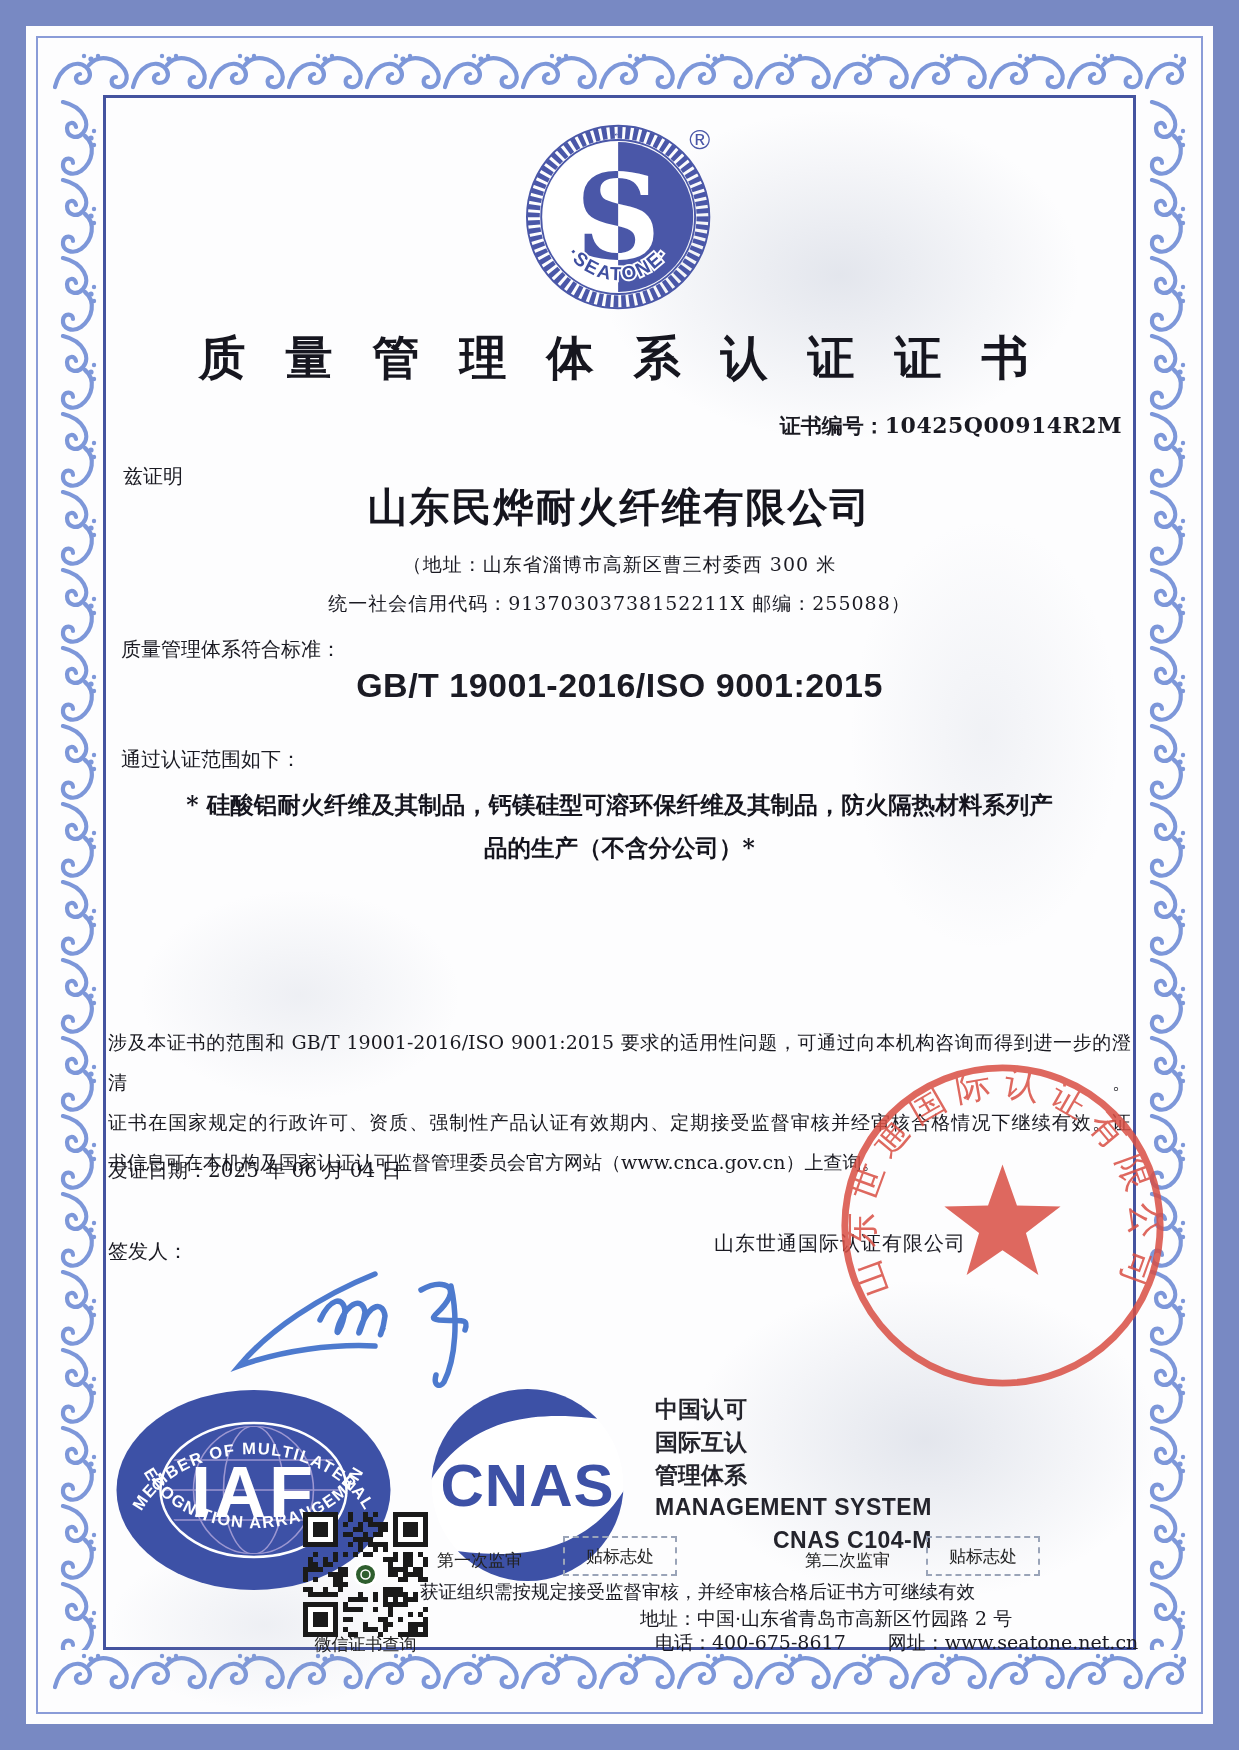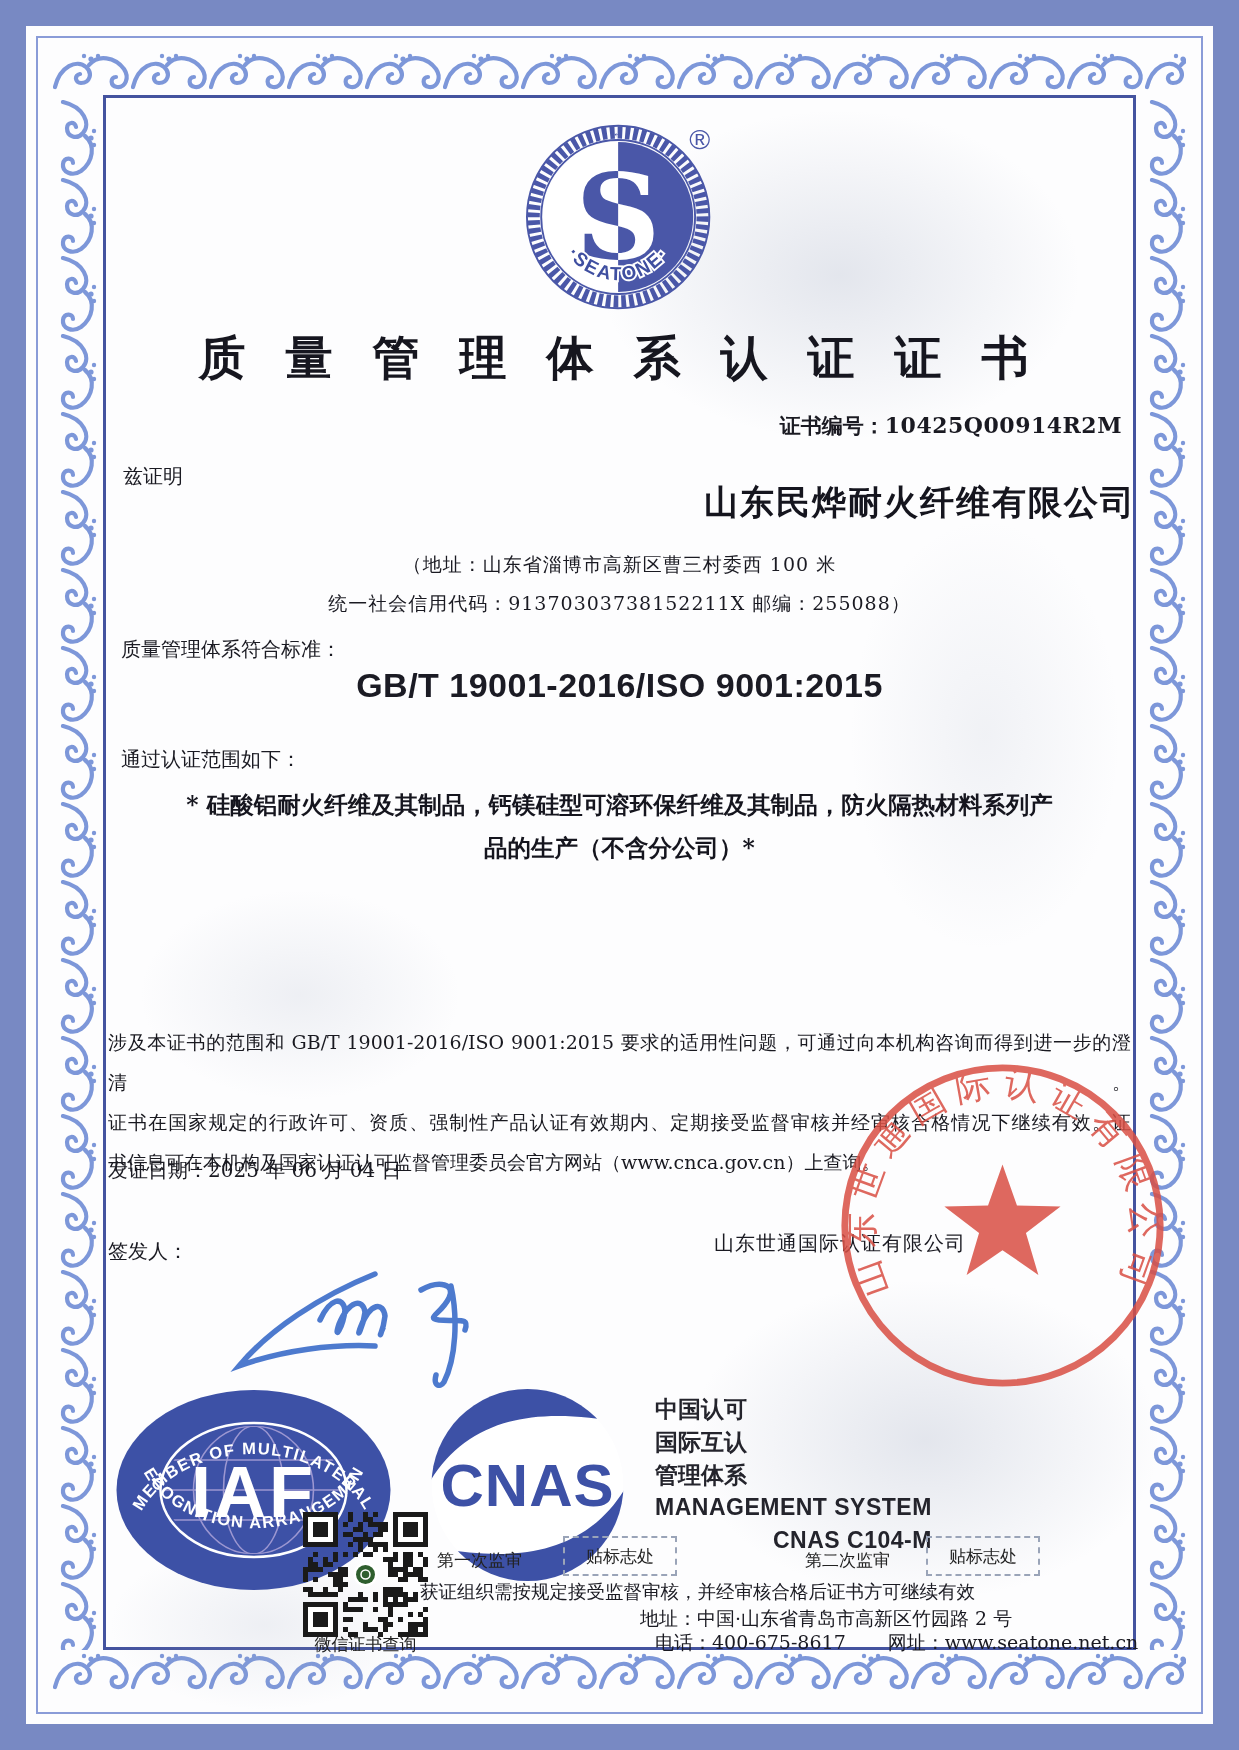--- a/index.html
+++ b/index.html
@@ -13,21 +13,21 @@
   .orn-h{left:53px;right:53px;height:46px;flex-direction:row;}
   #ornT{top:52px;} #ornB{bottom:52px;}
   .orn-v{top:100px;bottom:100px;width:46px;flex-direction:column;}
   #ornL{left:52px;} #ornR{right:52px;}
   .cloud{position:absolute;border-radius:50%;background:radial-gradient(closest-side,rgba(160,170,192,.28),rgba(160,170,192,0));}
   .title{position:absolute;top:327px;left:103px;width:1033px;text-align:center;font-size:47px;font-weight:700;
          letter-spacing:40px;padding-left:28px;box-sizing:border-box;color:#16161f;}
   .certno{position:absolute;top:412px;right:117px;font-size:21px;font-weight:700;}
   .certno .num{font-size:22px;letter-spacing:.5px;}
   .hereby{position:absolute;top:463px;left:123px;font-size:20px;}
-  .company{position:absolute;top:480px;left:103px;width:1033px;text-align:right;font-size:34px;font-weight:700;letter-spacing:2px;color:#15151e;}
+  .company{position:absolute;top:480px;left:103px;width:1033px;text-align:center;font-size:40px;font-weight:700;letter-spacing:2px;color:#15151e;}
   .addr{position:absolute;left:103px;width:1033px;text-align:center;font-size:19px;letter-spacing:1px;}
   .addr1{top:552px;} .addr2{top:591px;}
   .lbl{position:absolute;left:121px;font-size:20px;}
   .stdlbl{top:636px;} .scopelbl{top:746px;}
   .standard{position:absolute;top:666px;left:103px;width:1033px;text-align:center;font-size:34px;font-weight:600;
             font-family:"Liberation Sans","DejaVu Sans",sans-serif;color:#1b1b24;letter-spacing:.5px;}
   .scope{position:absolute;left:103px;width:1033px;text-align:center;font-size:23.5px;font-weight:700;color:#15151e;}
   .scope1{top:789px;} .scope2{top:832px;}
   .notes{position:absolute;top:1022px;left:108px;width:1023px;font-size:19px;line-height:40px;color:#191920;}
   .notes .j{text-align:justify;text-align-last:justify;}
@@ -944,21 +944,21 @@
     </text>
     <text x="97" y="16" text-anchor="middle" font-size="13" fill="#4a57a8">↔</text>
     <text x="183" y="28" text-anchor="middle" font-size="30" fill="#4a57a8">®</text>
   </svg>
 
   <div class="title">质量管理体系认证证书</div>
   <div class="certno"><span>证书编号：</span><span class="num">10425Q00914R2M</span></div>
 
   <div class="hereby">兹证明</div>
   <div class="company">山东民烨耐火纤维有限公司</div>
-  <div class="addr addr1">（地址：山东省淄博市高新区曹三村委西 100 米</div>
+  <div class="addr addr1">（地址：山东省淄博市高新区曹三村委西 300 米</div>
   <div class="addr addr2">统一社会信用代码：91370303738152211X 邮编：255088）</div>
 
   <div class="lbl stdlbl">质量管理体系符合标准：</div>
   <div class="standard">GB/T 19001-2016/ISO 9001:2015</div>
   <div class="lbl scopelbl">通过认证范围如下：</div>
   <div class="scope scope1">* 硅酸铝耐火纤维及其制品，钙镁硅型可溶环保纤维及其制品，防火隔热材料系列产</div>
   <div class="scope scope2">品的生产（不含分公司）*</div>
 
   <div class="notes">
     <div class="j">涉及本证书的范围和 GB/T 19001-2016/ISO 9001:2015 要求的适用性问题，可通过向本机构咨询而得到进一步的澄清。</div>

